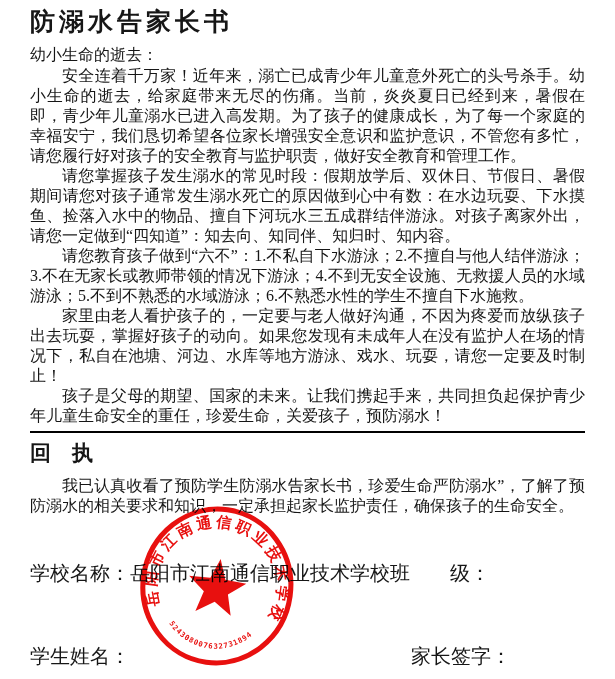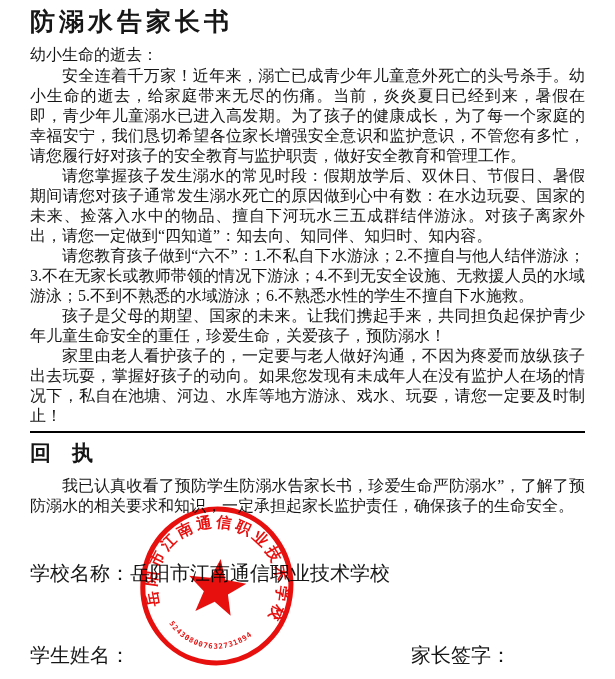--- a/index.html
+++ b/index.html
@@ -31,21 +31,21 @@
     font-size: 21px; line-height: 26px;
     font-weight: 700; 
   }
   p.receipt-body { margin-top: 10px; }
   .form-block {
     position: absolute; left: 30px; right: 30px; top: 563px;
     font-size: 20px; line-height: 21.5px;
   }
   .form-row { display: flex; }
   .row-class .push { margin-left: auto; margin-right: 95px; }
-  .row-sign { margin-top: 61px; font-family: Liberation Mono, monospace; }
+  .row-sign { margin-top: 61px; }
   .row-sign .push { margin-left: auto; margin-right: 74px; }
   .date-row { text-align: right; padding-right: 72px; margin-top: 12px; }
   svg.stamp {
     position: absolute; left: 136px; top: 504px;
     width: 162px; height: 162px;
     overflow: visible;
     mix-blend-mode: multiply;
     transform: rotate(8deg);
     transform-origin: 50% 50%;
   }
@@ -62,35 +62,36 @@
     font-weight: 700; font-size: 7.2px; letter-spacing: 0.9px;
   }
 </style>
 </head>
 <body>
 
 <div class="page">
   <h1 class="doc-title">防溺水告家长书</h1>
   <div class="salutation">幼小生命的逝去：</div>
   <p class="par">安全连着千万家！近年来，溺亡已成青少年儿童意外死亡的头号杀手。幼小生命的逝去，给家庭带来无尽的伤痛。当前，炎炎夏日已经到来，暑假在即，青少年儿童溺水已进入高发期。为了孩子的健康成长，为了每一个家庭的幸福安宁，我们恳切希望各位家长增强安全意识和监护意识，不管您有多忙，请您履行好对孩子的安全教育与监护职责，做好安全教育和管理工作。</p>
-  <p class="par">请您掌握孩子发生溺水的常见时段：假期放学后、双休日、节假日、暑假期间请您对孩子通常发生溺水死亡的原因做到心中有数：在水边玩耍、国家的未来、捡落入水中的物品、擅自下河玩水三五成群结伴游泳。对孩子离家外出，请您一定做到“四知道”：知去向、知同伴、知归时、知内容。</p>
+  <p class="par">请您掌握孩子发生溺水的常见时段：假期放学后、双休日、节假日、暑假期间请您对孩子通常发生溺水死亡的原因做到心中有数：在水边玩耍、下水摸鱼、捡落入水中的物品、擅自下河玩水三五成群结伴游泳。对孩子离家外出，请您一定做到“四知道”：知去向、知同伴、知归时、知内容。</p>
   <p class="par">请您教育孩子做到“六不”：1.不私自下水游泳；2.不擅自与他人结伴游泳；3.不在无家长或教师带领的情况下游泳；4.不到无安全设施、无救援人员的水域游泳；5.不到不熟悉的水域游泳；6.不熟悉水性的学生不擅自下水施救。</p>
+  <p class="par">家里由老人看护孩子的，一定要与老人做好沟通，不因为疼爱而放纵孩子出去玩耍，掌握好孩子的动向。如果您发现有未成年人在没有监护人在场的情况下，私自在池塘、河边、水库等地方游泳、戏水、玩耍，请您一定要及时制止！</p>
   <p class="par">孩子是父母的期望、国家的未来。让我们携起手来，共同担负起保护青少年儿童生命安全的重任，珍爱生命，关爱孩子，预防溺水！</p>
-  <p class="par">家里由老人看护孩子的，一定要与老人做好沟通，不因为疼爱而放纵孩子出去玩耍，掌握好孩子的动向。如果您发现有未成年人在没有监护人在场的情况下，私自在池塘、河边、水库等地方游泳、戏水、玩耍，请您一定要及时制止！</p>
 
   <hr class="divider">
 
   <h2 class="receipt-title">回　执</h2>
   <p class="par receipt-body">我已认真收看了预防学生防溺水告家长书，珍爱生命严防溺水”，了解了预防溺水的相关要求和知识，一定承担起家长监护责任，确保孩子的生命安全。</p>
 </div>
 
 <div class="form-block">
   <div class="form-row row-class">
     <span>学校名称：</span>
     <span>岳阳市江南通信职业技术学校</span>
+    <span class="push">班　　级：</span>
   </div>
   <div class="form-row row-sign">
     <span>学生姓名：</span>
     <span class="push">家长签字：</span>
   </div>
   <div class="date-row">2024 年 4 月 23 日</div>
 </div>
 
 <svg class="stamp" viewBox="0 0 160 160" xmlns="http://www.w3.org/2000/svg">
   <defs>

